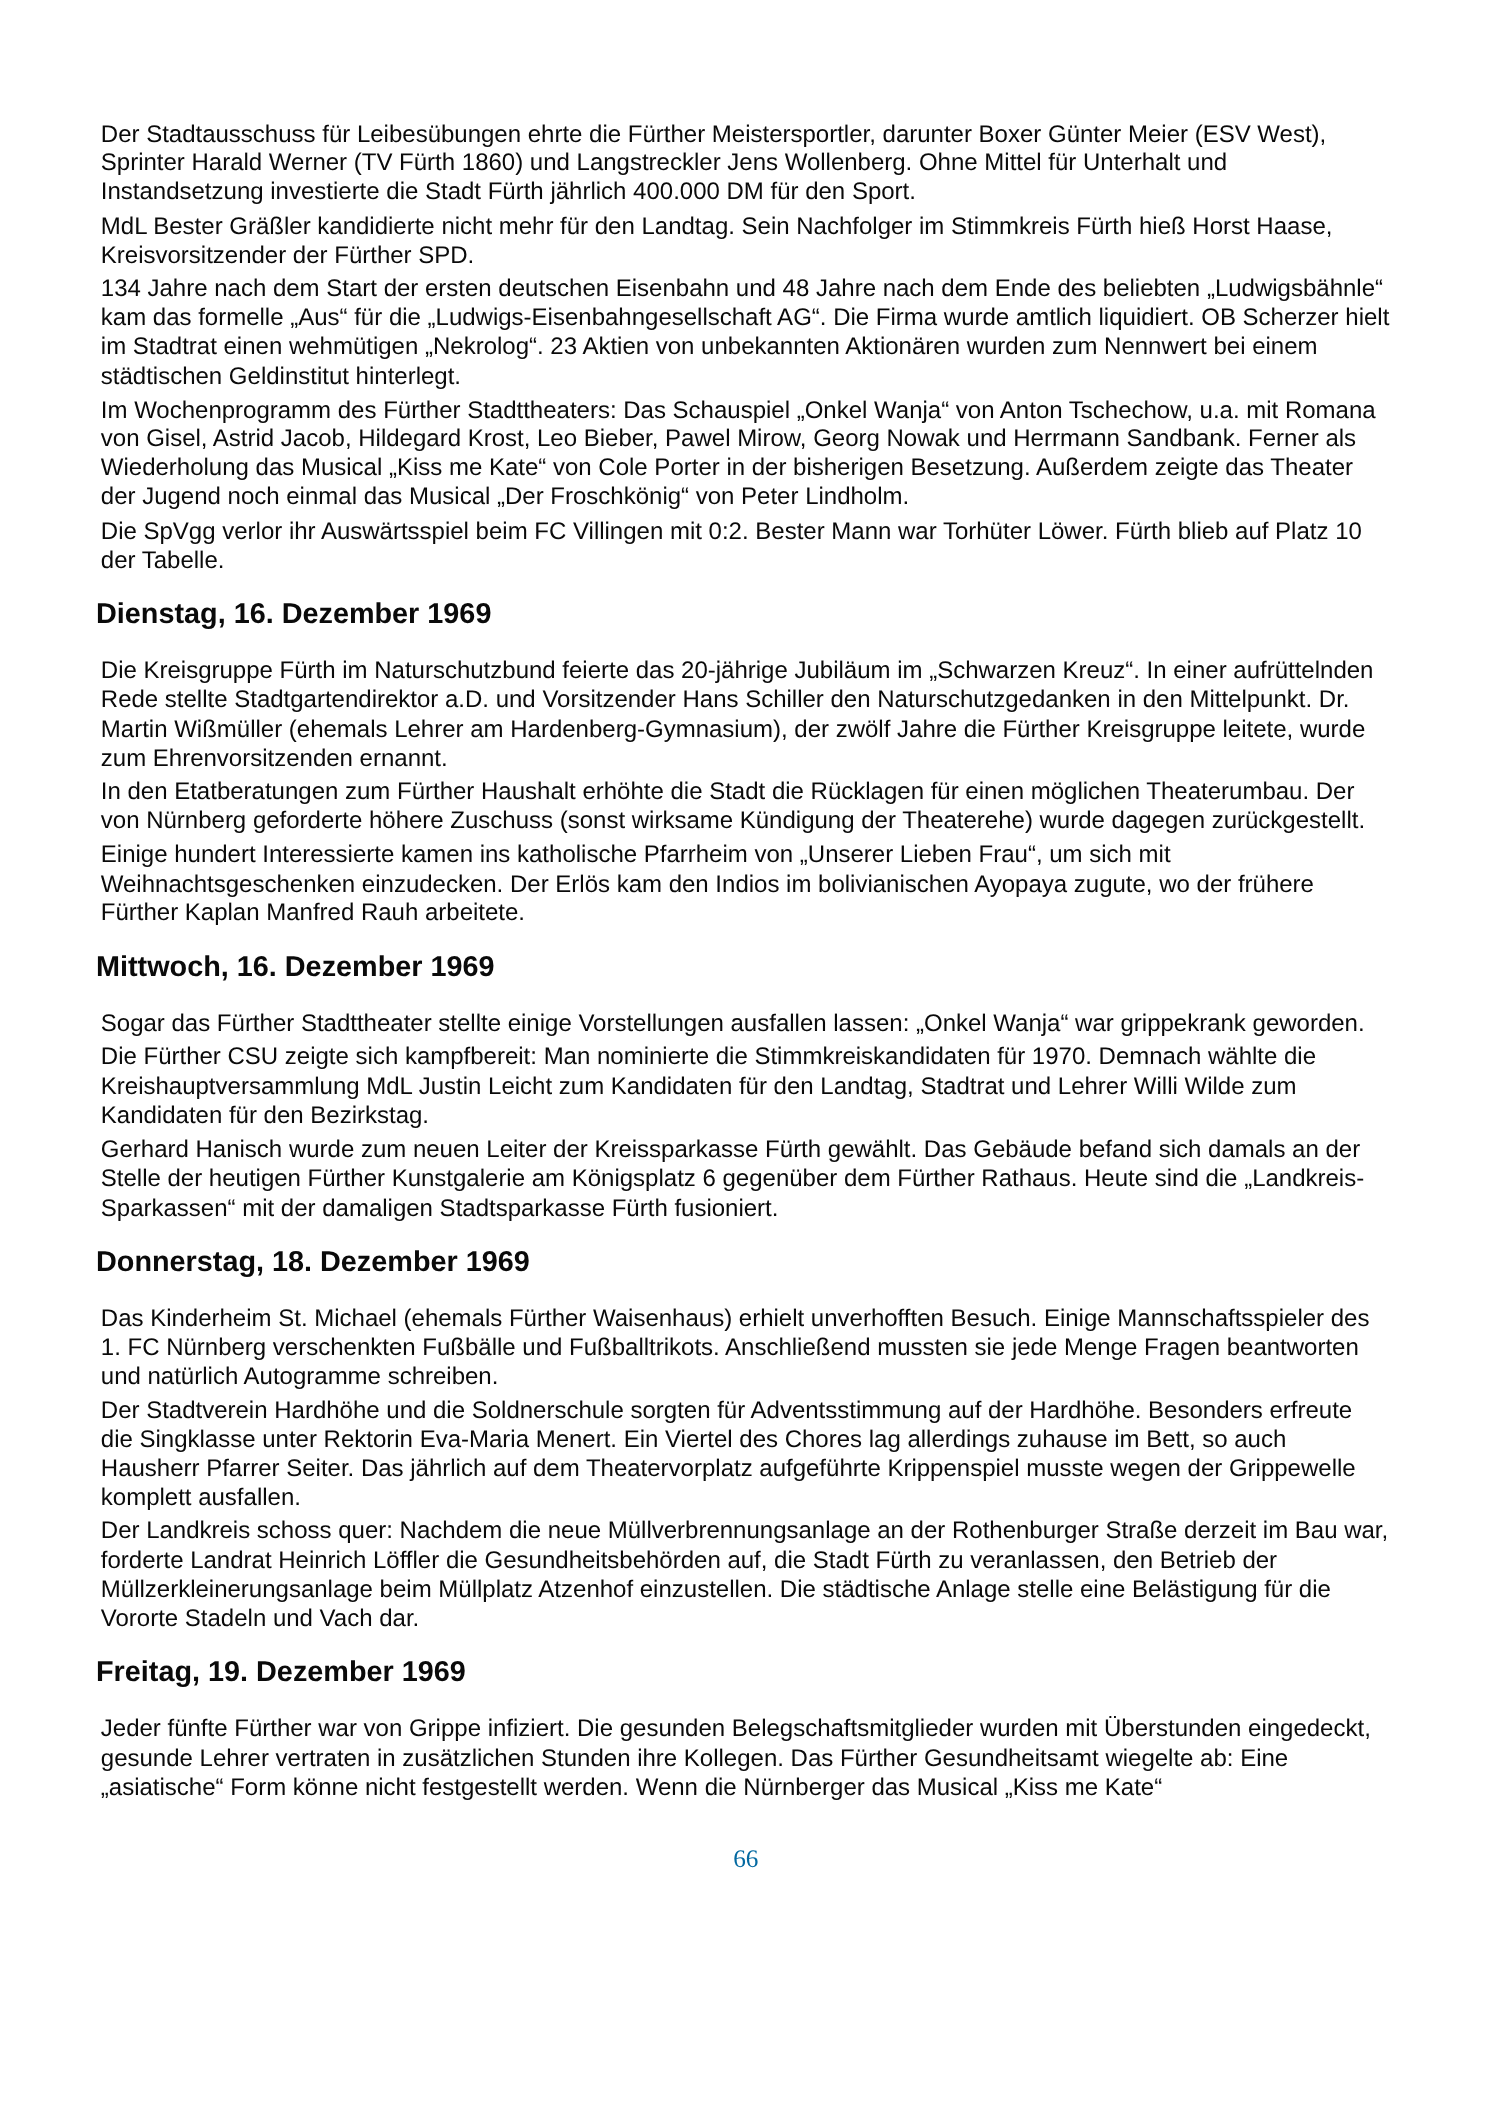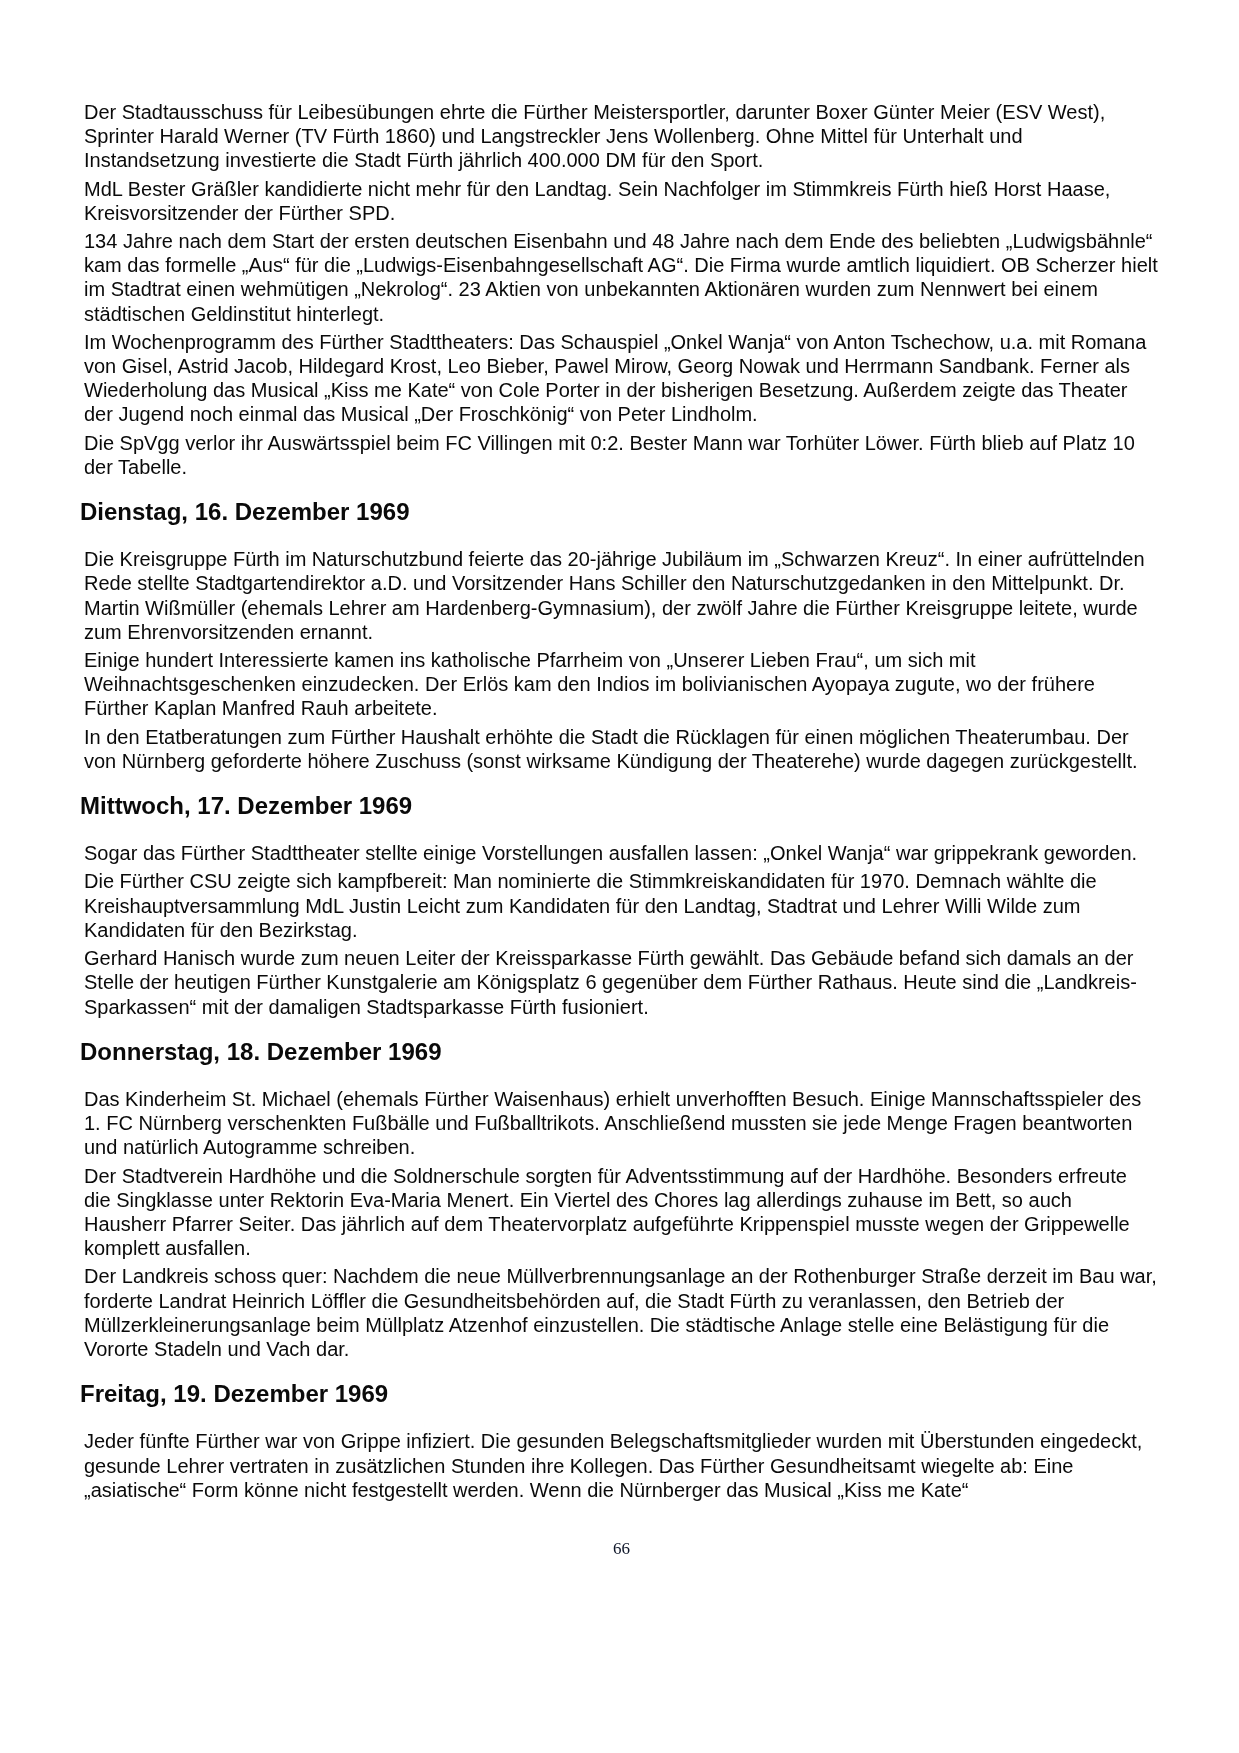--- a/index.html
+++ b/index.html
@@ -28,42 +28,42 @@
     font-family: "Liberation Sans", sans-serif;
     font-size: 24px;
     font-weight: bold;
     line-height: 24.2px;
     margin: 21px 0 23px 0;
   }
   .page-number {
     margin-top: 34px;
     text-align: center;
     font-family: "Liberation Serif", serif;
-    font-size: 17px;
+    font-size: 21px;
     line-height: 26px;
-    color: #0f172a;
+    color: #0369a1;
   }
 </style>
 </head>
 <body>
 
 <div class="content">
 
   <p>Der Stadtausschuss für Leibesübungen ehrte die Fürther Meistersportler, darunter Boxer Günter Meier (ESV West), Sprinter Harald Werner (TV Fürth 1860) und Langstreckler Jens Wollenberg. Ohne Mittel für Unterhalt und Instandsetzung investierte die Stadt Fürth jährlich 400.000 DM für den Sport.</p>
   <p>MdL Bester Gräßler kandidierte nicht mehr für den Landtag. Sein Nachfolger im Stimmkreis Fürth hieß Horst Haase, Kreisvorsitzender der Fürther SPD.</p>
   <p>134 Jahre nach dem Start der ersten deutschen Eisenbahn und 48 Jahre nach dem Ende des beliebten „Ludwigsbähnle“ kam das formelle „Aus“ für die „Ludwigs-Eisenbahngesellschaft AG“. Die Firma wurde amtlich liquidiert. OB Scherzer hielt im Stadtrat einen wehmütigen „Nekrolog“. 23 Aktien von unbekannten Aktionären wurden zum Nennwert bei einem städtischen Geldinstitut hinterlegt.</p>
   <p>Im Wochenprogramm des Fürther Stadttheaters: Das Schauspiel „Onkel Wanja“ von Anton Tschechow, u.a. mit Romana von Gisel, Astrid Jacob, Hildegard Krost, Leo Bieber, Pawel Mirow, Georg Nowak und Herrmann Sandbank. Ferner als Wiederholung das Musical „Kiss me Kate“ von Cole Porter in der bisherigen Besetzung. Außerdem zeigte das Theater der Jugend noch einmal das Musical „Der Froschkönig“ von Peter Lindholm.</p>
   <p>Die SpVgg verlor ihr Auswärtsspiel beim FC Villingen mit 0:2. Bester Mann war Torhüter Löwer. Fürth blieb auf Platz 10 der Tabelle.</p>
 
   <h2>Dienstag, 16. Dezember 1969</h2>
   <p>Die Kreisgruppe Fürth im Naturschutzbund feierte das 20-jährige Jubiläum im „Schwarzen Kreuz“. In einer aufrüttelnden Rede stellte Stadtgartendirektor a.D. und Vorsitzender Hans Schiller den Naturschutzgedanken in den Mittelpunkt. Dr. Martin Wißmüller (ehemals Lehrer am Hardenberg-Gymnasium), der zwölf Jahre die Fürther Kreisgruppe leitete, wurde zum Ehrenvorsitzenden ernannt.</p>
+  <p>In den Etatberatungen zum Fürther Haushalt erhöhte die Stadt die Rücklagen für einen möglichen Theaterumbau. Der von Nürnberg geforderte höhere Zuschuss (sonst wirksame Kündigung der Theaterehe) wurde dagegen zurückgestellt.</p>
   <p>Einige hundert Interessierte kamen ins katholische Pfarrheim von „Unserer Lieben Frau“, um sich mit Weihnachtsgeschenken einzudecken. Der Erlös kam den Indios im bolivianischen Ayopaya zugute, wo der frühere Fürther Kaplan Manfred Rauh arbeitete.</p>
-  <p>In den Etatberatungen zum Fürther Haushalt erhöhte die Stadt die Rücklagen für einen möglichen Theaterumbau. Der von Nürnberg geforderte höhere Zuschuss (sonst wirksame Kündigung der Theaterehe) wurde dagegen zurückgestellt.</p>
 
-  <h2>Mittwoch, 17. Dezember 1969</h2>
+  <h2>Mittwoch, 16. Dezember 1969</h2>
   <p>Sogar das Fürther Stadttheater stellte einige Vorstellungen ausfallen lassen: „Onkel Wanja“ war grippekrank geworden.</p>
   <p>Die Fürther CSU zeigte sich kampfbereit: Man nominierte die Stimmkreiskandidaten für 1970. Demnach wählte die Kreishauptversammlung MdL Justin Leicht zum Kandidaten für den Landtag, Stadtrat und Lehrer Willi Wilde zum Kandidaten für den Bezirkstag.</p>
   <p>Gerhard Hanisch wurde zum neuen Leiter der Kreissparkasse Fürth gewählt. Das Gebäude befand sich damals an der Stelle der heutigen Fürther Kunstgalerie am Königsplatz 6 gegenüber dem Fürther Rathaus. Heute sind die „Landkreis-Sparkassen“ mit der damaligen Stadtsparkasse Fürth fusioniert.</p>
 
   <h2>Donnerstag, 18. Dezember 1969</h2>
   <p>Das Kinderheim St. Michael (ehemals Fürther Waisenhaus) erhielt unverhofften Besuch. Einige Mannschaftsspieler des 1. FC Nürnberg verschenkten Fußbälle und Fußballtrikots. Anschließend mussten sie jede Menge Fragen beantworten und natürlich Autogramme schreiben.</p>
   <p>Der Stadtverein Hardhöhe und die Soldnerschule sorgten für Adventsstimmung auf der Hardhöhe. Besonders erfreute die Singklasse unter Rektorin Eva-Maria Menert. Ein Viertel des Chores lag allerdings zuhause im Bett, so auch Hausherr Pfarrer Seiter. Das jährlich auf dem Theatervorplatz aufgeführte Krippenspiel musste wegen der Grippewelle komplett ausfallen.</p>
   <p>Der Landkreis schoss quer: Nachdem die neue Müllverbrennungsanlage an der Rothenburger Straße derzeit im Bau war, forderte Landrat Heinrich Löffler die Gesundheitsbehörden auf, die Stadt Fürth zu veranlassen, den Betrieb der Müllzerkleinerungsanlage beim Müllplatz Atzenhof einzustellen. Die städtische Anlage stelle eine Belästigung für die Vororte Stadeln und Vach dar.</p>
 
   <h2>Freitag, 19. Dezember 1969</h2>

